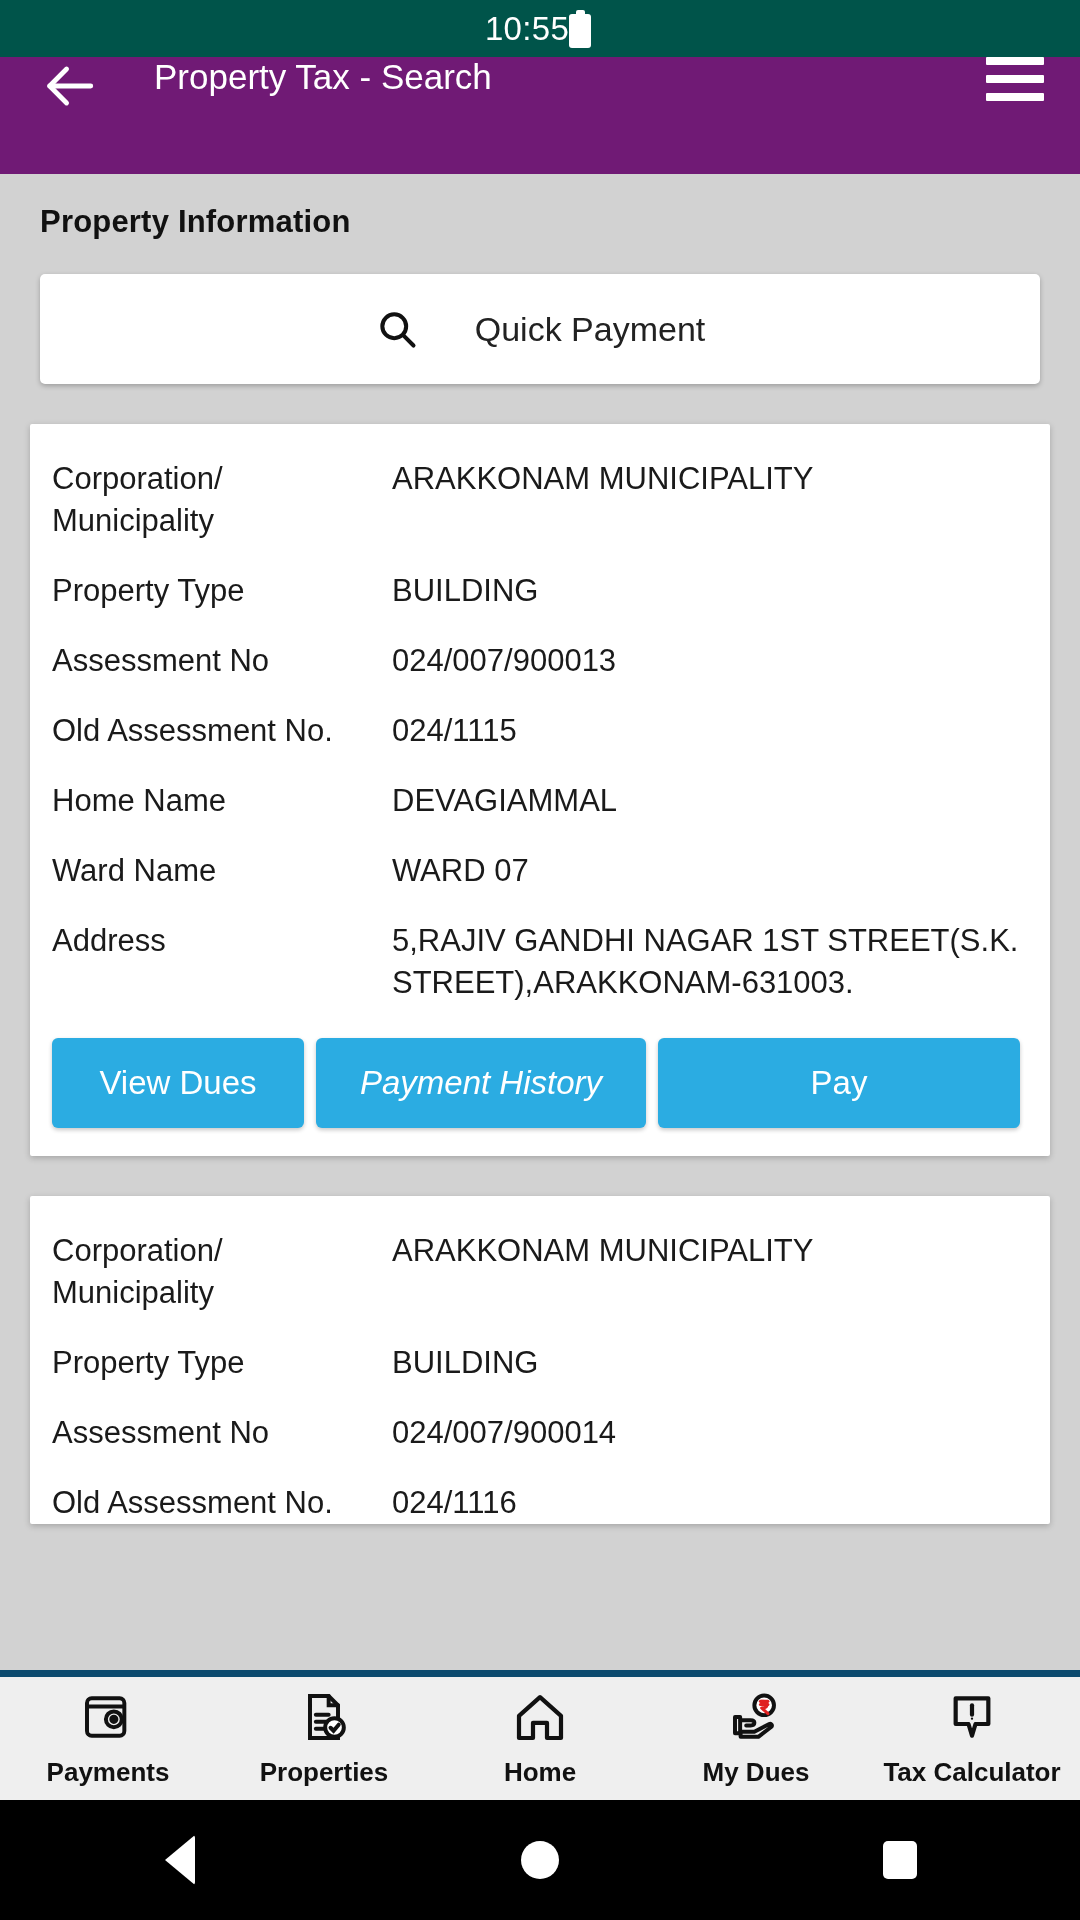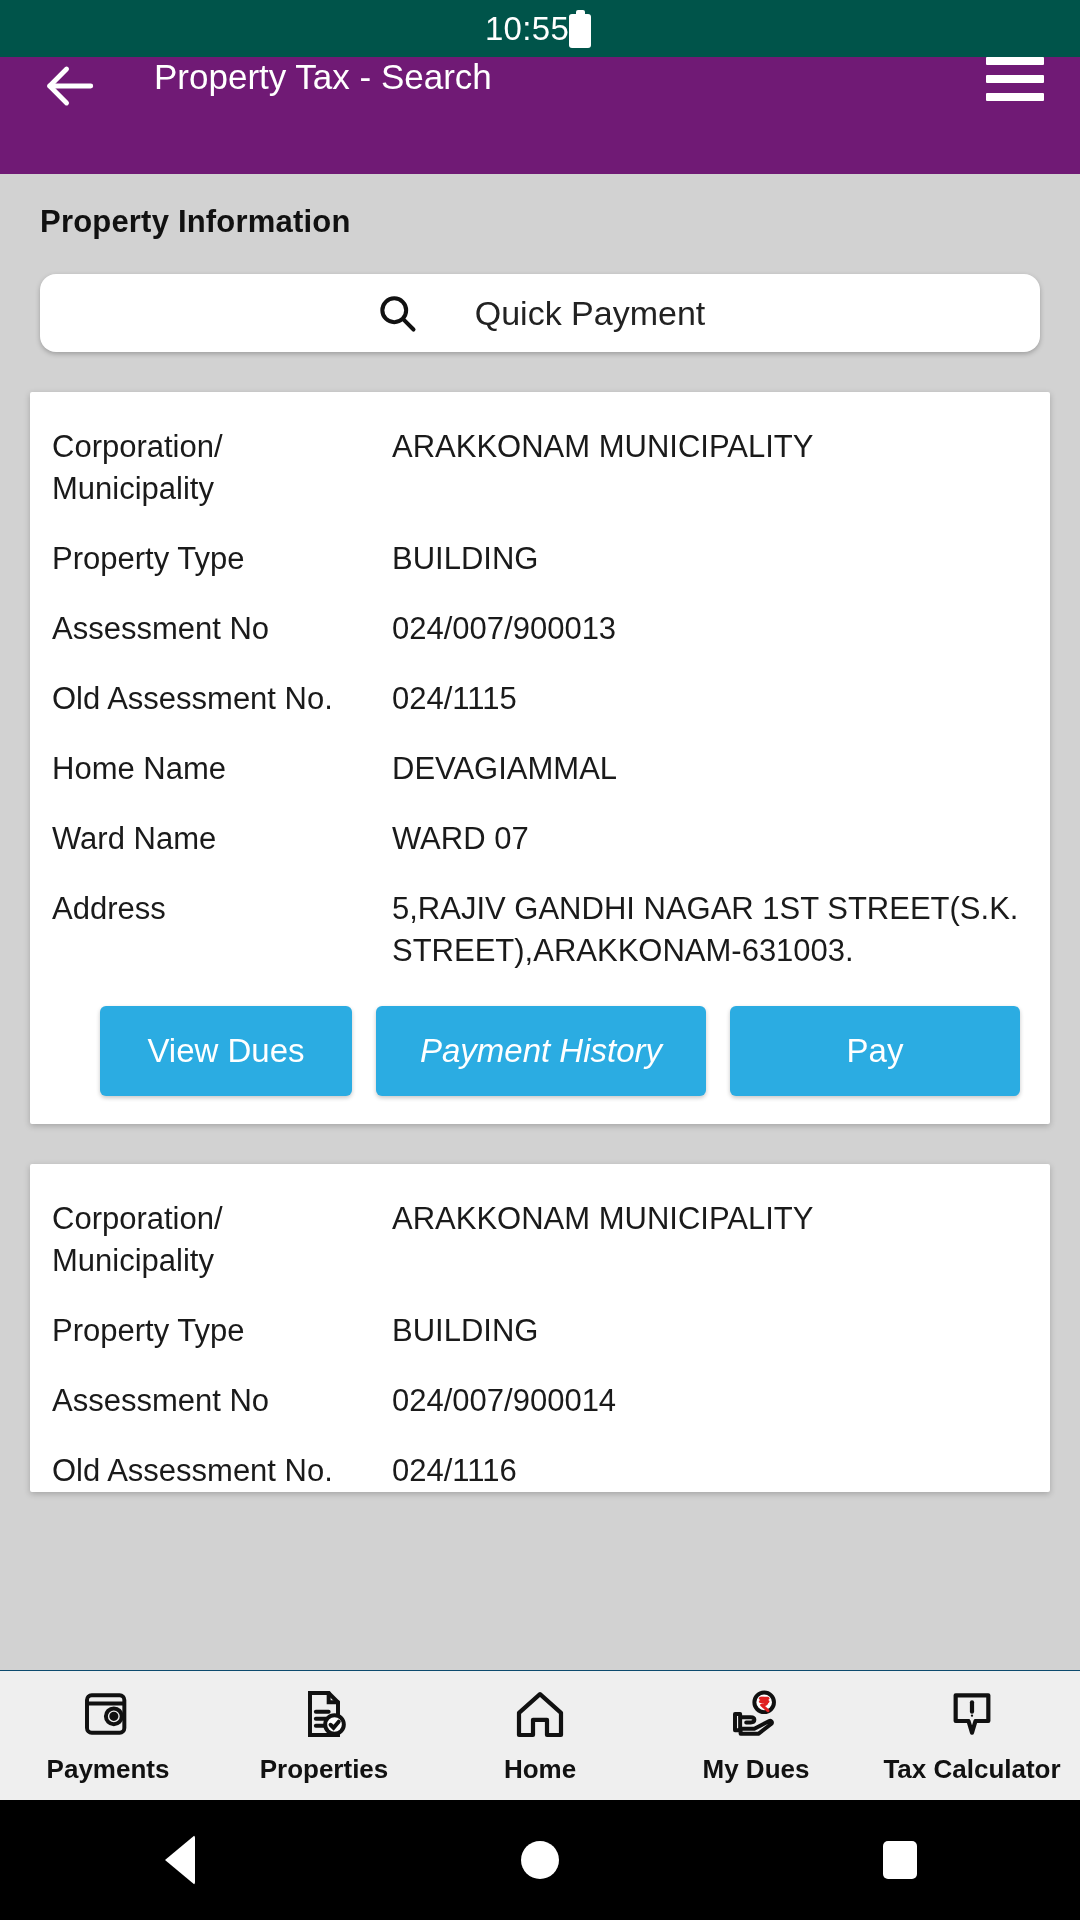--- a/index.html
+++ b/index.html
@@ -33,53 +33,53 @@
   .hamburger { margin-left:auto; width:58px; height:44px; display:flex; flex-direction:column; justify-content:space-between; }
   .hamburger span { display:block; height:8px; background:#fff; border-radius:1px; width:100%; }
 
   
   .content { flex:1 1 auto; background:#d2d2d2; overflow:hidden; position:relative; }
   .section-title {
     font-size:31px; font-weight:bold; color:#111; padding:30px 0 0 40px; letter-spacing:.2px;
   }
 
   .quick-pay {
-    margin:34px 40px 0 40px; height:78px; background:#fff; border-radius:16px;
+    margin:34px 40px 0 40px; height:110px; background:#fff; border-radius:5px;
     box-shadow:0 2px 5px rgba(0,0,0,.25);
     display:flex; align-items:center; justify-content:center; gap:56px;
   }
   .qp-label { font-size:34px; color:#222; }
   .search-icon { width:44px; height:44px; display:block; }
 
   .card {
     margin:40px 30px 0 30px; background:#fff; border-radius:2px;
     box-shadow:0 2px 6px rgba(0,0,0,.22);
     padding:34px 22px 0 22px;
   }
   .row { display:flex; align-items:flex-start; margin-bottom:28px; }
   .row .k { width:340px; flex:0 0 340px; font-size:31px; color:#1a1a1a; line-height:42px; }
   .row .v { flex:1 1 auto; font-size:31px; color:#1a1a1a; line-height:42px; white-space:pre-line; }
 
-  .btn-row { display:flex; gap:24px; padding:6px 8px 28px 0;margin-left:48px; }
+  .btn-row { display:flex; gap:12px; padding:6px 8px 28px 0; }
   .btn {
     background:#2bace2; color:#fff; border:none; border-radius:6px;
     font-size:33px; font-family:"Liberation Sans", sans-serif;
     padding:26px 10px; box-shadow:0 2px 4px rgba(0,0,0,.22);
     white-space:nowrap; text-align:center;
   }
   .btn.w1 { flex:0 0 252px; }
   .btn.w2 { flex:0 0 330px;font-style:italic; }
   .btn.w3 { flex:1 1 auto; }
 
   .card.partial { padding-bottom:0; margin-bottom:0; }
 
   
   .bottomnav {
     flex:0 0 130px; height:130px; background:#efefef;
-    border-top:1px solid #0c4a6e;
+    border-top:7px solid #0c4a6e;
     display:flex; align-items:center;
   }
   .navitem { flex:1 1 20%; display:flex; flex-direction:column; align-items:center; gap:12px; }
   .navitem .ico { width:56px; height:56px; display:block; }
   .navitem .lbl { font-size:26px; font-weight:bold; color:#111; }
 
   
   .sysnav { flex:0 0 120px; height:120px; background:#000; display:flex; align-items:center; }
   .sysnav div { flex:1 1 33.33%; display:flex; align-items:center; justify-content:center; }
   .sn-back { width:0; height:0; border-top:25px solid transparent; border-bottom:25px solid transparent; border-right:30px solid #fff; border-radius:3px; }

